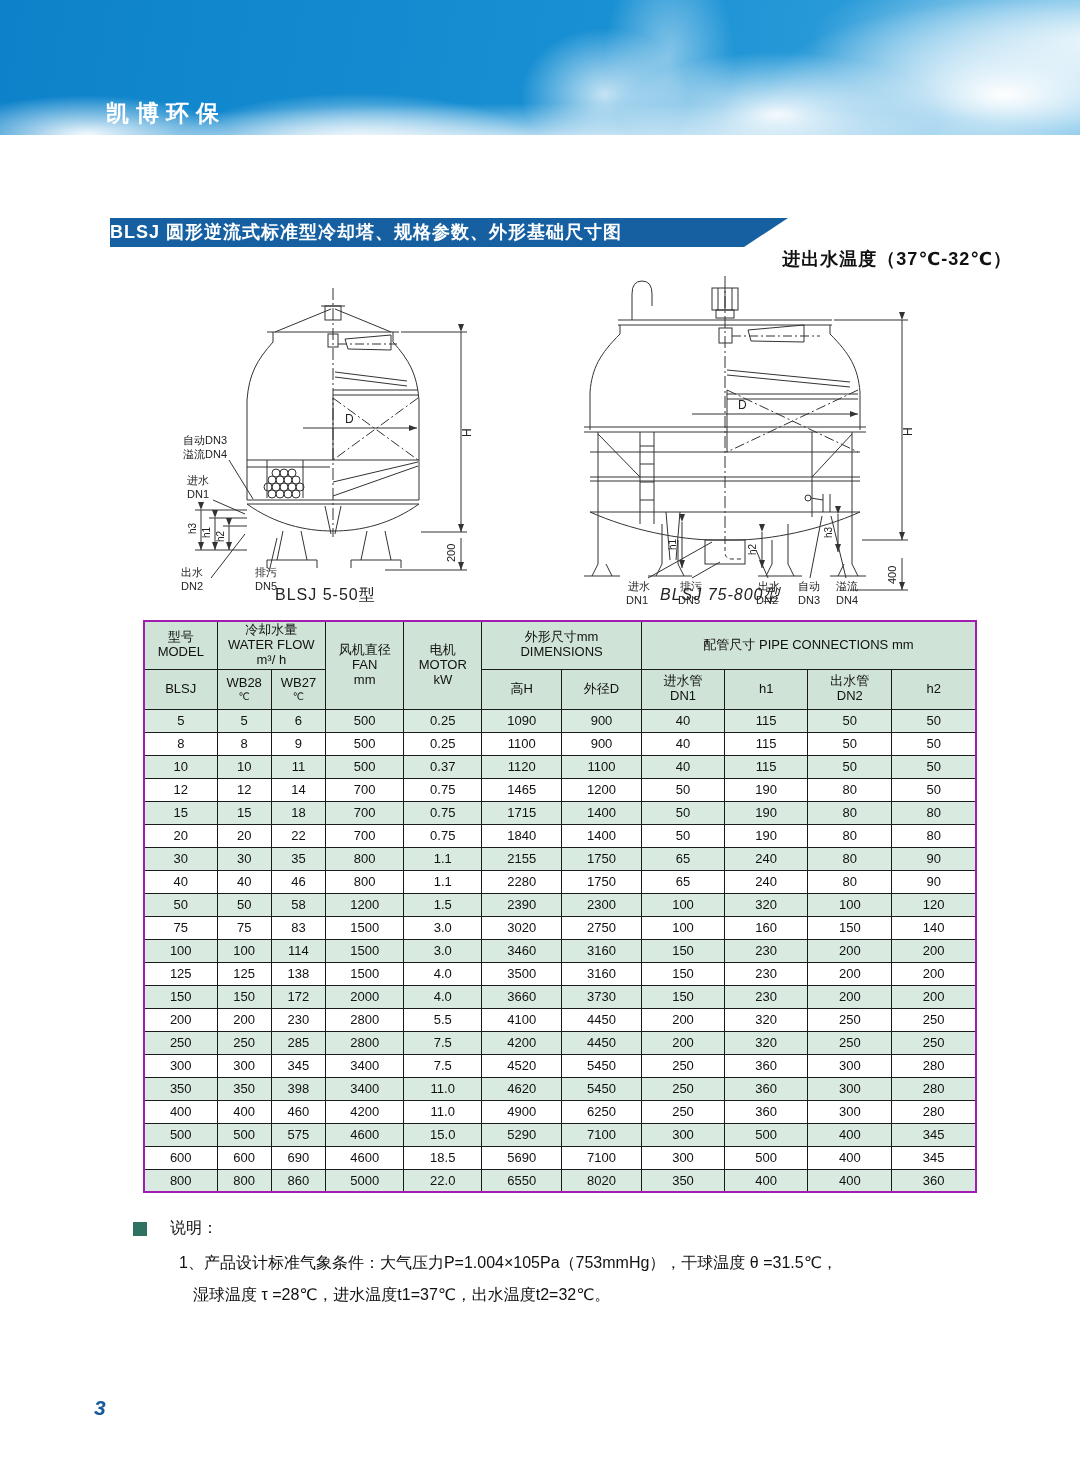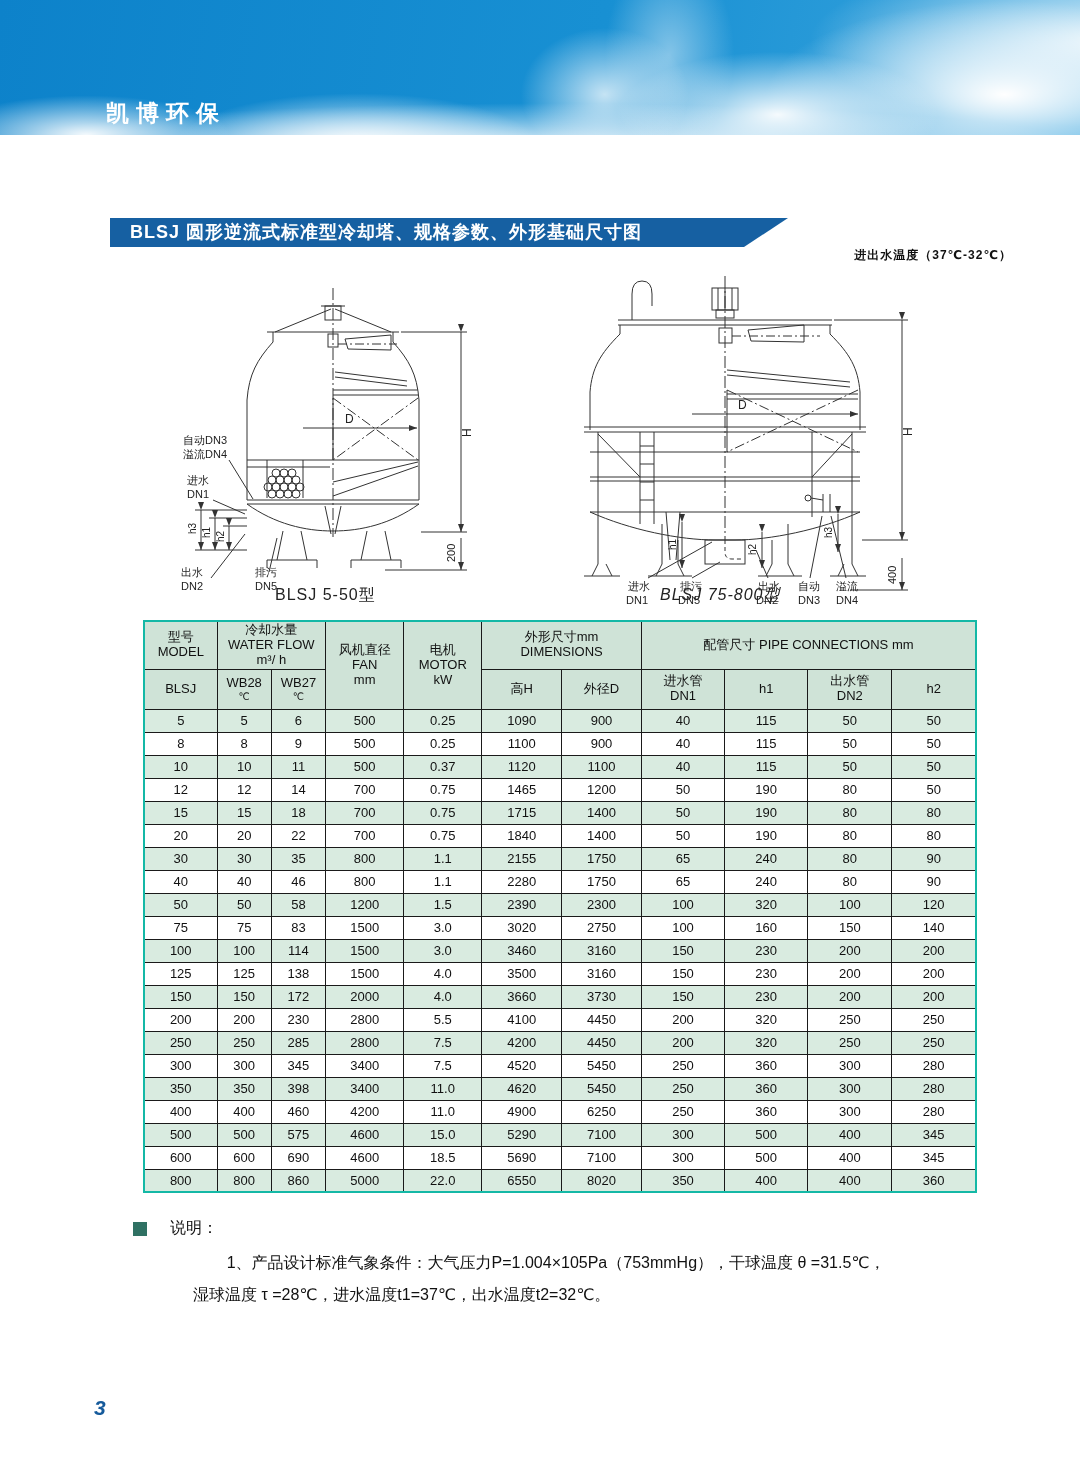--- a/index.html
+++ b/index.html
@@ -30,58 +30,58 @@
   }
   .brand {
     position:absolute; left:106px; top:50px; color:#ffffff;
     font-size:23px; font-weight:bold; letter-spacing:7px;margin-top:48px;
   }
 
   
   .banner {
     position:absolute; left:110px; top:218px; width:678px; height:29px;
     background:#1660a2; color:#ffffff; font-size:18px; font-weight:bold;
-    line-height:29px; padding-left:20px; letter-spacing:1px;
+    line-height:29px; letter-spacing:1px;
     clip-path:polygon(0 0,100% 0,calc(100% - 44px) 100%,0 100%);
   }
   .subtitle {
     position:absolute; right:68px; top:247px; color:#111;
-    font-size:12px; font-weight:bold; letter-spacing:1px;
+    font-size:18px; font-weight:bold; letter-spacing:1px;
   }
 
   
   .diagram-left  { position:absolute; left:155px; top:282px; }
   .diagram-right { position:absolute; left:520px; top:272px; }
   .caption-left  { position:absolute; left:275px; top:585px; font-size:16px; color:#222; letter-spacing:1px; }
   .caption-right { position:absolute; left:660px; top:585px; font-size:16px; color:#222; letter-spacing:1px;font-style:italic; }
   svg text { font-family:"Liberation Sans","DejaVu Sans",sans-serif; fill:#222; }
 
   
   table.spec {
     position:absolute; left:143px; top:620px; width:834px;
     border-collapse:collapse; table-layout:fixed;
     font-size:13px; color:#111; text-align:center;
   }
   table.spec th, table.spec td { border:1px solid #1a1a1a; padding:0; }
-  table.spec { border:2px solid #14b8a6;padding-left:12px; }
+  table.spec { border:2px solid #a21caf;padding-left:12px; }
   table.spec thead th { background:#cfe3d7; font-weight:normal; }
   table.spec thead tr.h1 th { height:48px; }
   table.spec thead tr.h2 th { height:40px; }
   table.spec td { height:23px; }
   tr.row-green td { background:#d9ebe0; }
   tr.row-white td { background:#ffffff; }
   .cell-line { display:block; line-height:1.15; }
   .cell-small { display:block; font-size:10px; line-height:1.1; }
 
   
   .notes { position:absolute; left:133px; top:1218px; width:800px; font-size:16px; color:#111; }
   .notes-title { display:flex; align-items:center; gap:23px; }
   .notes-bullet { width:14px; height:14px; background:#2f7163; display:inline-block; }
   .note-line { line-height:1.0; margin-top:16px; }
-  .indent-1 { margin-left:46px;text-align:center; }
+  .indent-1 { margin-left:46px; }
   .indent-2 { margin-left:60px; }
 
   .page-number {
     position:absolute; left:94px; top:1396px; color:#155a9b;
     font-size:21px; font-weight:bold; font-style:italic;
   }
 </style>
 </head>
 <body>
 

